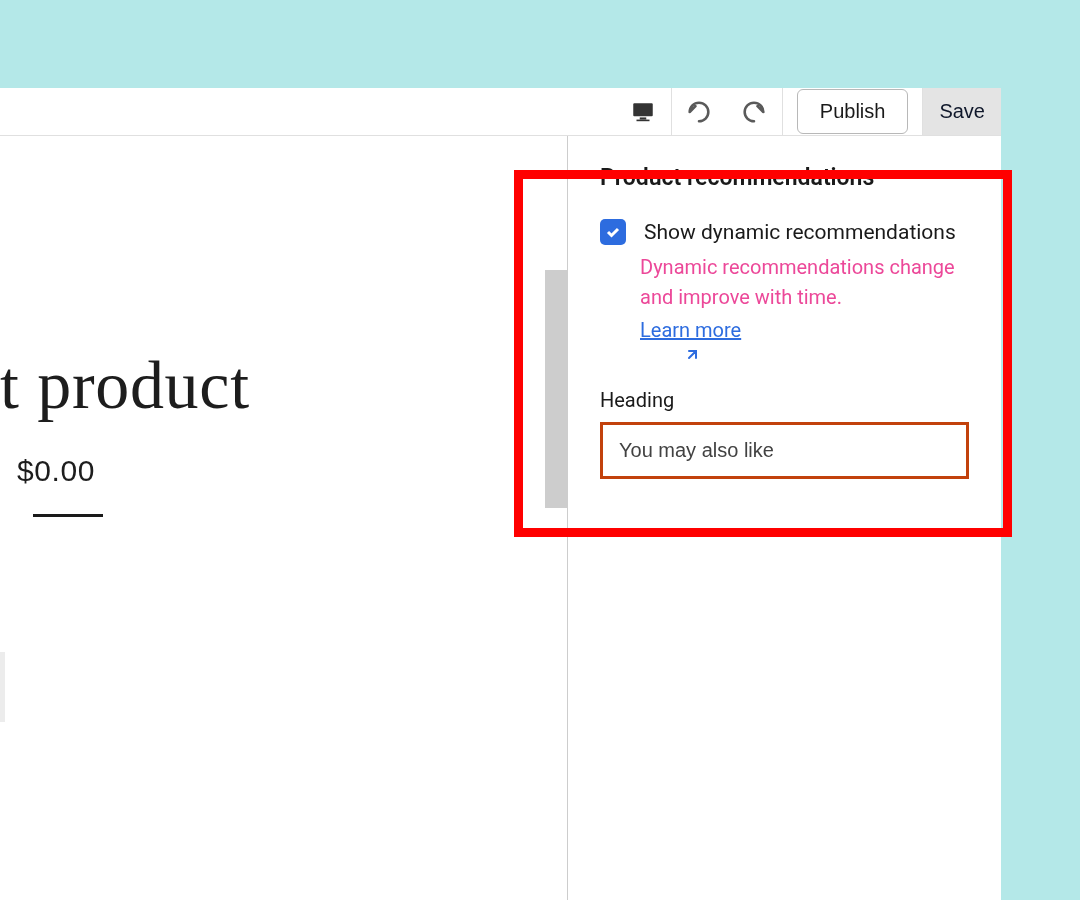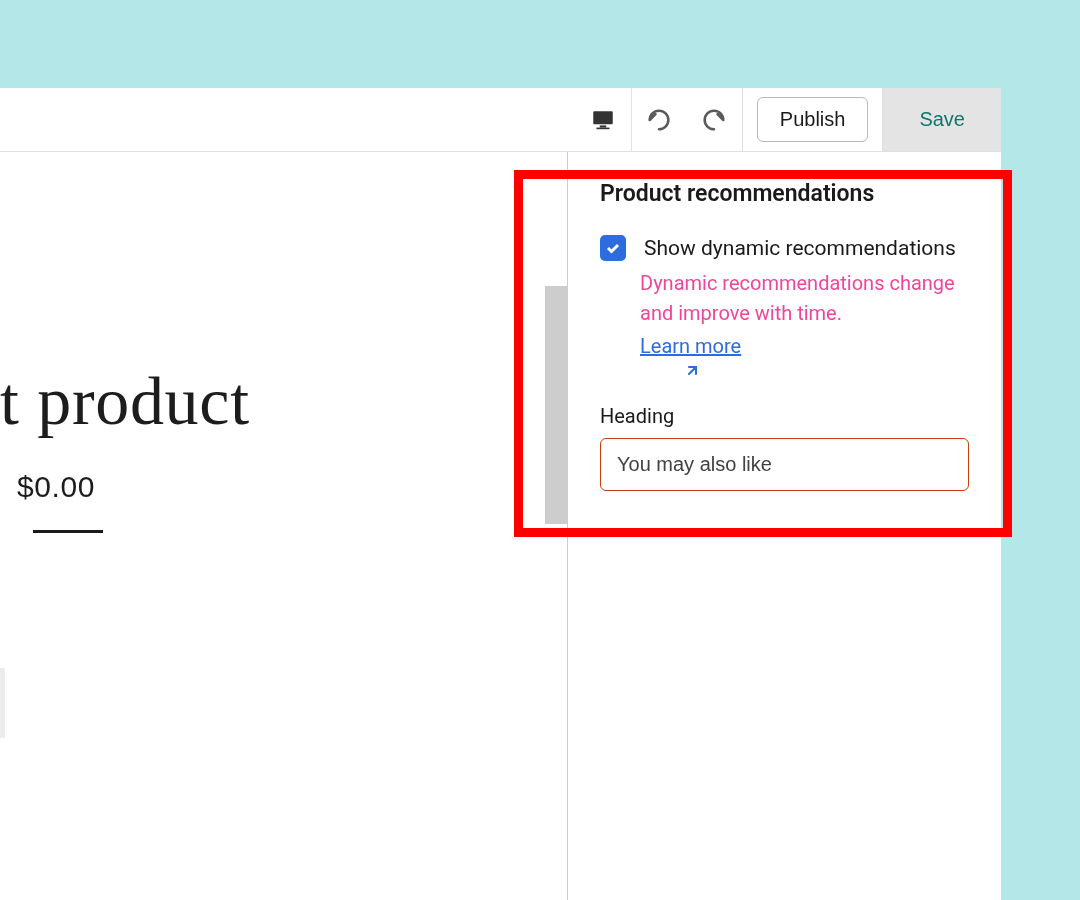--- a/index.html
+++ b/index.html
@@ -15,21 +15,21 @@
       position: absolute;
       top: 88px;
       left: 0;
       width: 1001px;
       height: 812px;
       background: #fff;
       display: flex;
       flex-direction: column;
     }
     .toolbar {
-      height: 64px;
+      height: 48px;
       border-bottom: 1px solid #e0e0e0;
       display: flex;
       align-items: center;
       justify-content: flex-end;
       padding: 0 0 0 0;
       gap: 0;
     }
     .tb-icon-group {
       display: flex;
       align-items: center;
@@ -53,23 +53,23 @@
       border-radius: 6px;
       background: #fff;
       font-size: 20px;
       font-weight: 500;
       color: #1a1a1a;
       cursor: pointer;
     }
     .save-btn {
       background: #e4e4e4;
       height: 100%;
-      padding: 0 36px;
-      font-size: 20px;
-      color: #0f766e;
+      padding: 0 16px;
+      font-size: 20px;
+      color: #0f172a;
       border: none;
       cursor: not-allowed;
       border-left: 1px solid #e0e0e0;
     }
     .workspace {
       flex: 1;
       display: flex;
       position: relative;
     }
     .preview-pane {
@@ -191,22 +191,22 @@
       flex-direction: column;
     }
     .field-label {
       margin-top: 24px;
       font-size: 20px;
       color: #1a1a1a;
       margin-bottom: 10px;
     }
     .heading-input {
       width: 100%;
-      border: 1px solid #c2410c;
-      border-radius: 6px;
+      border: 3px solid #c2410c;
+      border-radius: 0;
       padding: 14px 16px;
       font-size: 20px;
       color: #424242;
     }
     .highlight-box {
       position: absolute;
       border: 9px solid #ff0000;
       pointer-events: none;
     }
   </style>

